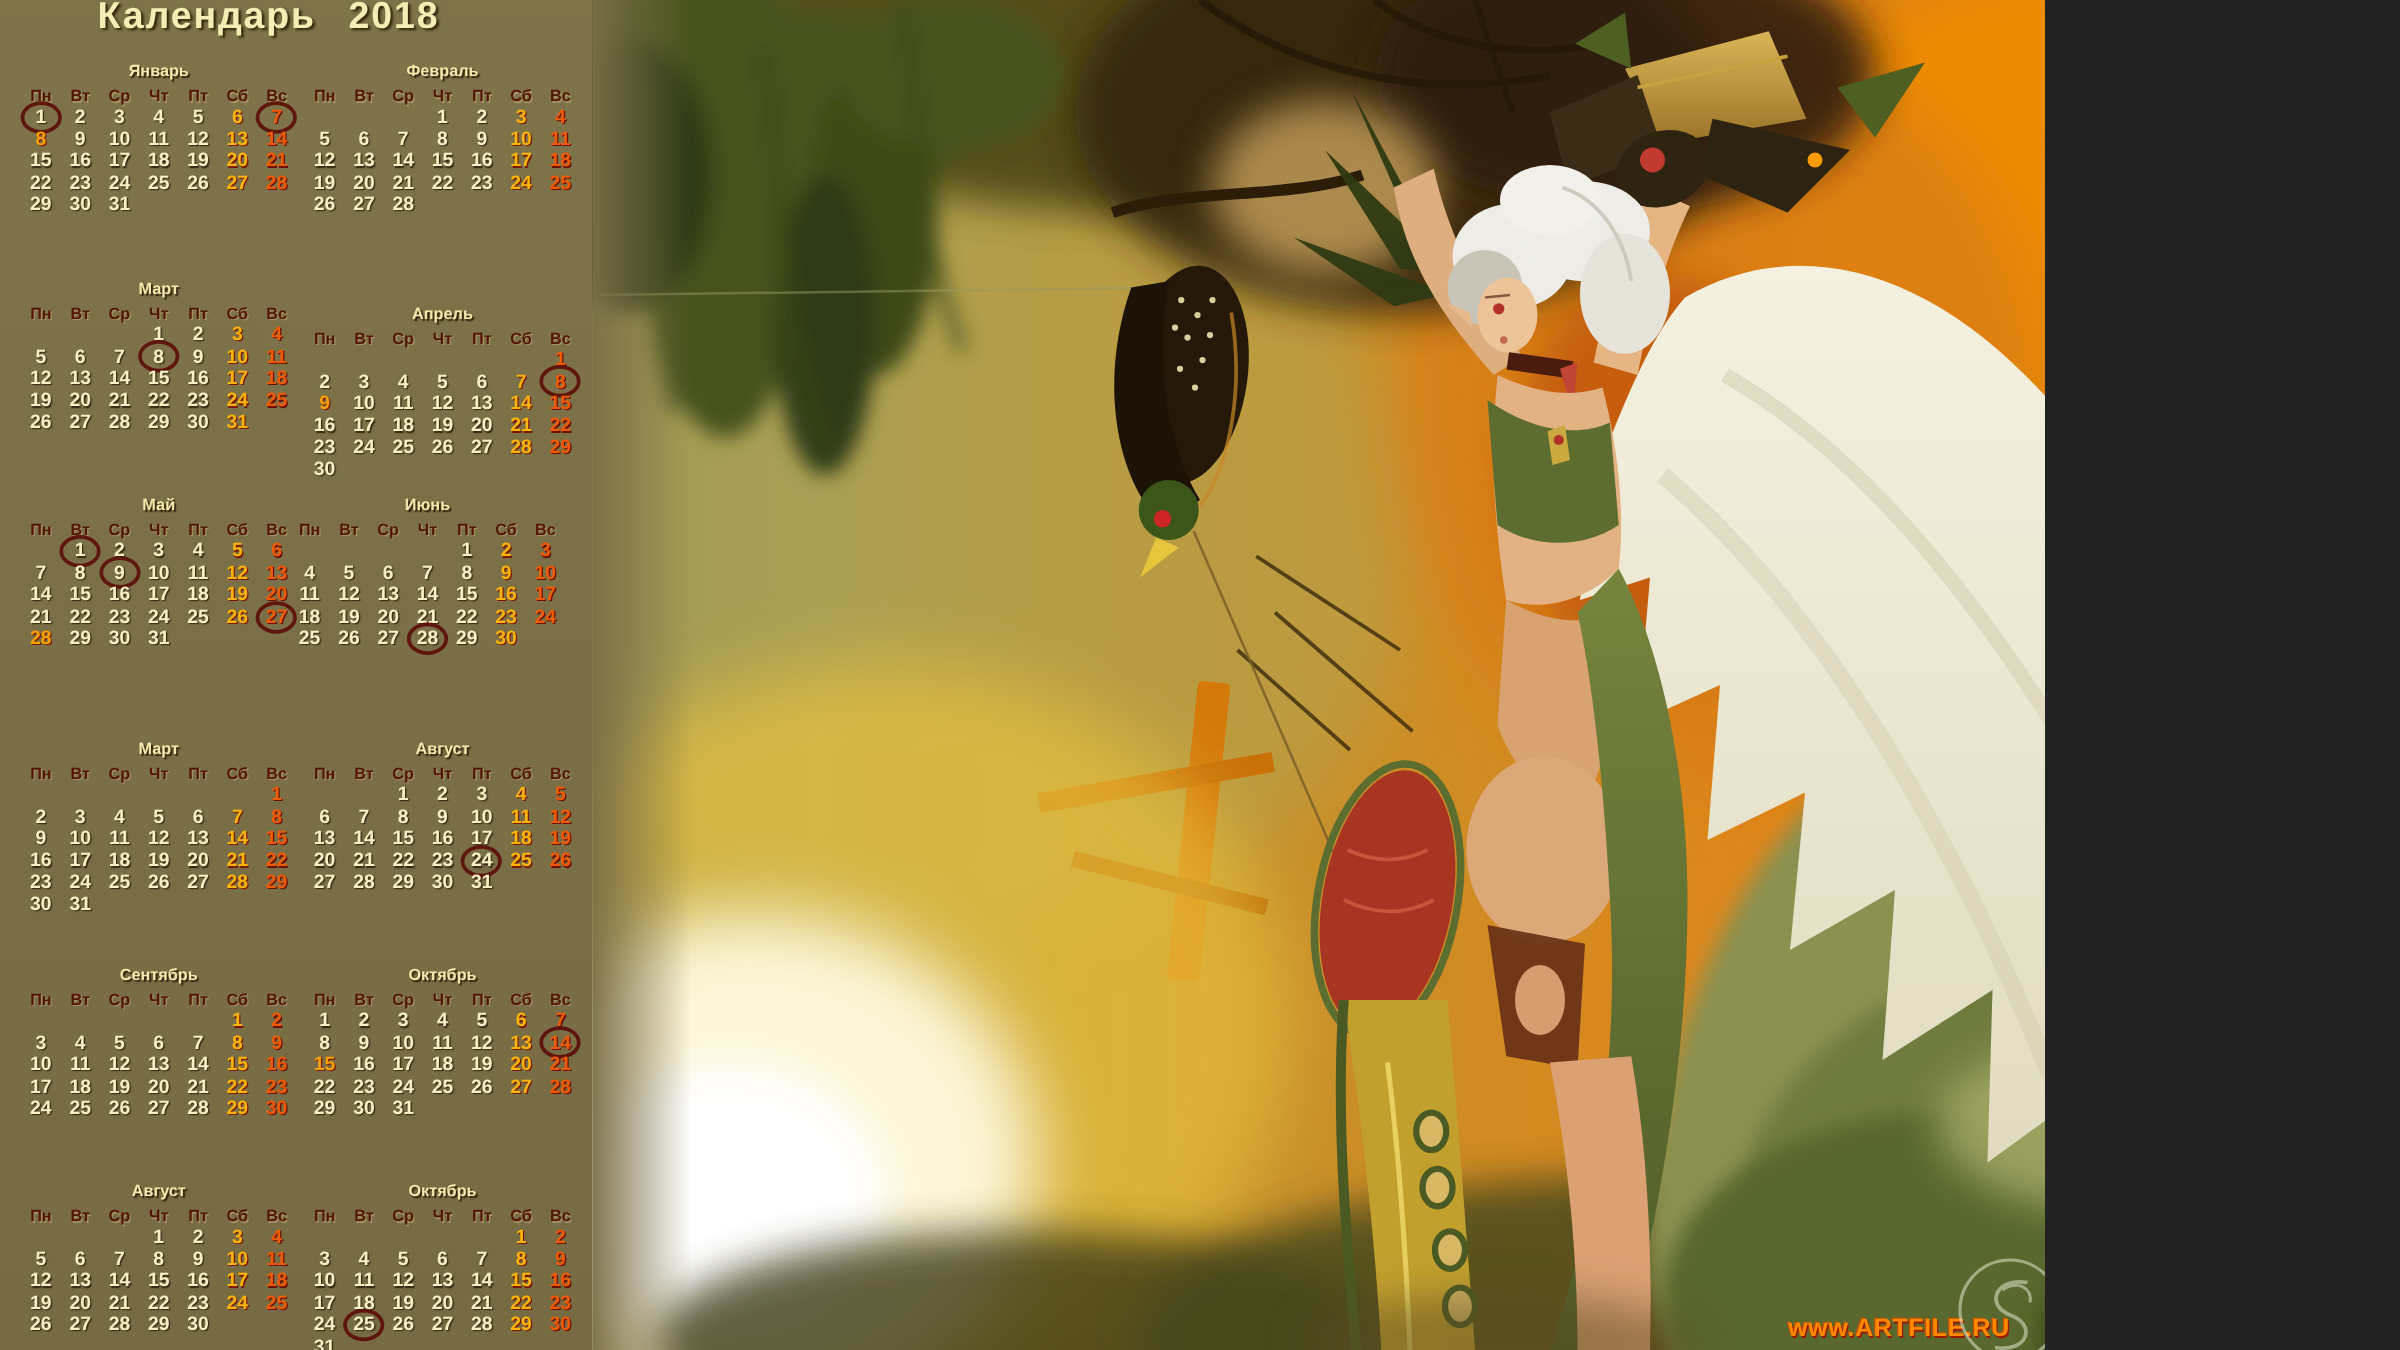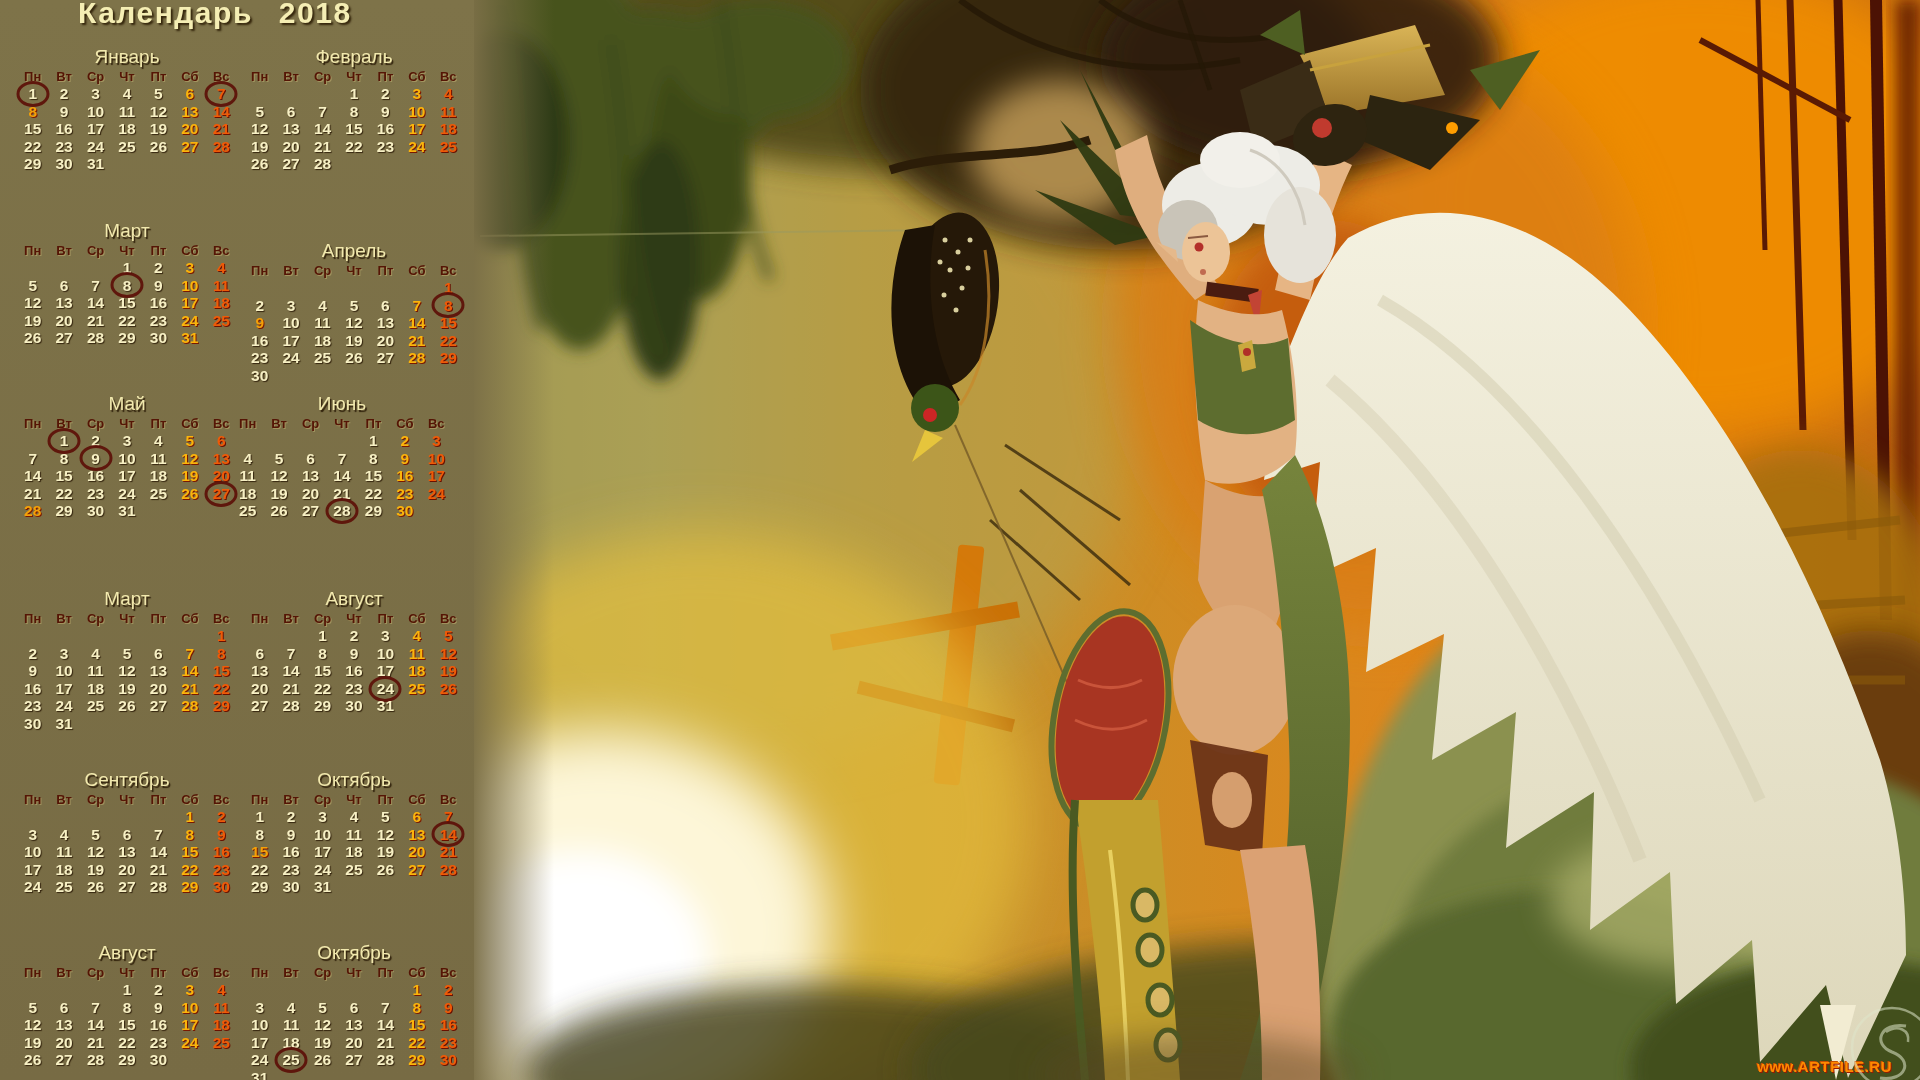--- a/index.html
+++ b/index.html
@@ -1,46 +1,46 @@
 <!DOCTYPE html>
 <html style="--panel: #7e7349; --title: #f5eeb4; --mname: #f2e9ae; --dow: #551505; --wd: #f7f0c4; --sat: #fbb40b; --sun: #ef5a07; --gold: #f5a007; --ring: #5c0f08; --wm: #ff8a00;"><head>
 <meta charset="utf-8">
 <style>
   html,body{margin:0;padding:0;background:#222;}
-  #stage{position:relative;width:1920px;height:1080px;overflow:hidden;
+  #stage{position:relative;width:1636px;height:1080px;overflow:hidden;
          font-family:"Liberation Sans","DejaVu Sans",sans-serif;}
   
   #art{position:absolute;inset:0;}
   
   #panel{position:absolute;left:0;top:0;width:474px;height:1080px;
          background:linear-gradient(180deg,var(--panel,#7e7349),#776b44);}
   #panel-fade{position:absolute;left:474px;top:0;width:80px;height:1080px;
          background:linear-gradient(90deg,rgba(123,111,71,.95),rgba(123,111,71,0));}
   #cal-title{position:absolute;left:78px;top:-4px;font-size:30px;font-weight:bold;
          letter-spacing:1.5px;color:var(--title,#f5eeb4);
          text-shadow:2px 2px 2px rgba(40,25,0,.85);white-space:nowrap;}
   #cal-title .yr{margin-left:26px;}
   .month{position:absolute;width:220px;}
-  .mname{height:21px;line-height:21px;text-align:center;font-size:19px;font-weight:normal;
+  .mname{height:21px;line-height:21px;text-align:center;font-size:13px;font-weight:bold;
          color:var(--mname,#f2e9ae);text-shadow:1.5px 1.5px 1px rgba(40,24,4,.9);}
   .wrow{display:grid;grid-template-columns:repeat(7,1fr);height:17.6px;}
   .wrow span{position:relative;text-align:center;line-height:17.6px;font-weight:bold;
          font-size:15.5px;}
   .wrow.dow{height:17px;margin-top:1px;}
   .wrow.dow span{font-size:13px;line-height:17px;color:var(--dow,#551505);
          text-shadow:1px 1px 0 rgba(250,230,150,.30);}
   .wd  {color:var(--wd,#f7f0c4);text-shadow:1px 1px 1px rgba(40,24,4,.85);}
   .sat {color:var(--sat,#fbb40b);text-shadow:1px 1px 0 #7a1800;}
   .sun {color:var(--sun,#ef5a07);text-shadow:1px 1px 0 #6a1000;}
   .gold{color:var(--gold,#f5a007);text-shadow:1px 1px 0 #7a1800;}
   .ring::after{content:"";position:absolute;left:50%;top:50%;width:27px;height:20px;
          transform:translate(-50%,-50%);border:3px solid var(--ring,#5c0f08);
          border-radius:50%;opacity:.92;}
   
-  #watermark{position:absolute;right:28px;bottom:5px;font-size:15px;font-weight:bold;
+  #watermark{position:absolute;right:28px;bottom:5px;font-size:20px;font-weight:bold;
          letter-spacing:.5px;color:var(--wm,#ff8a00);
          text-shadow:1px 1px 0 #9a1800,-1px -1px 0 #c85000;}
   #logo{position:absolute;right:-24px;bottom:-18px;opacity:.55;}
 </style>
 </head>
 <body>
 
 <div id="stage">
 
   <svg id="art" viewBox="0 0 1920 1080" width="1920" height="1080" preserveAspectRatio="none">

